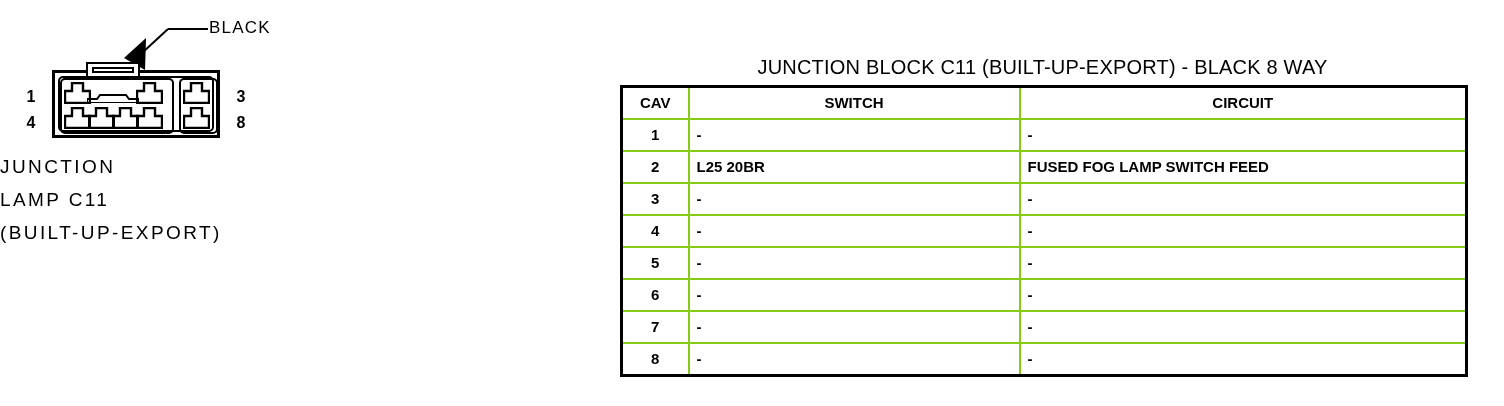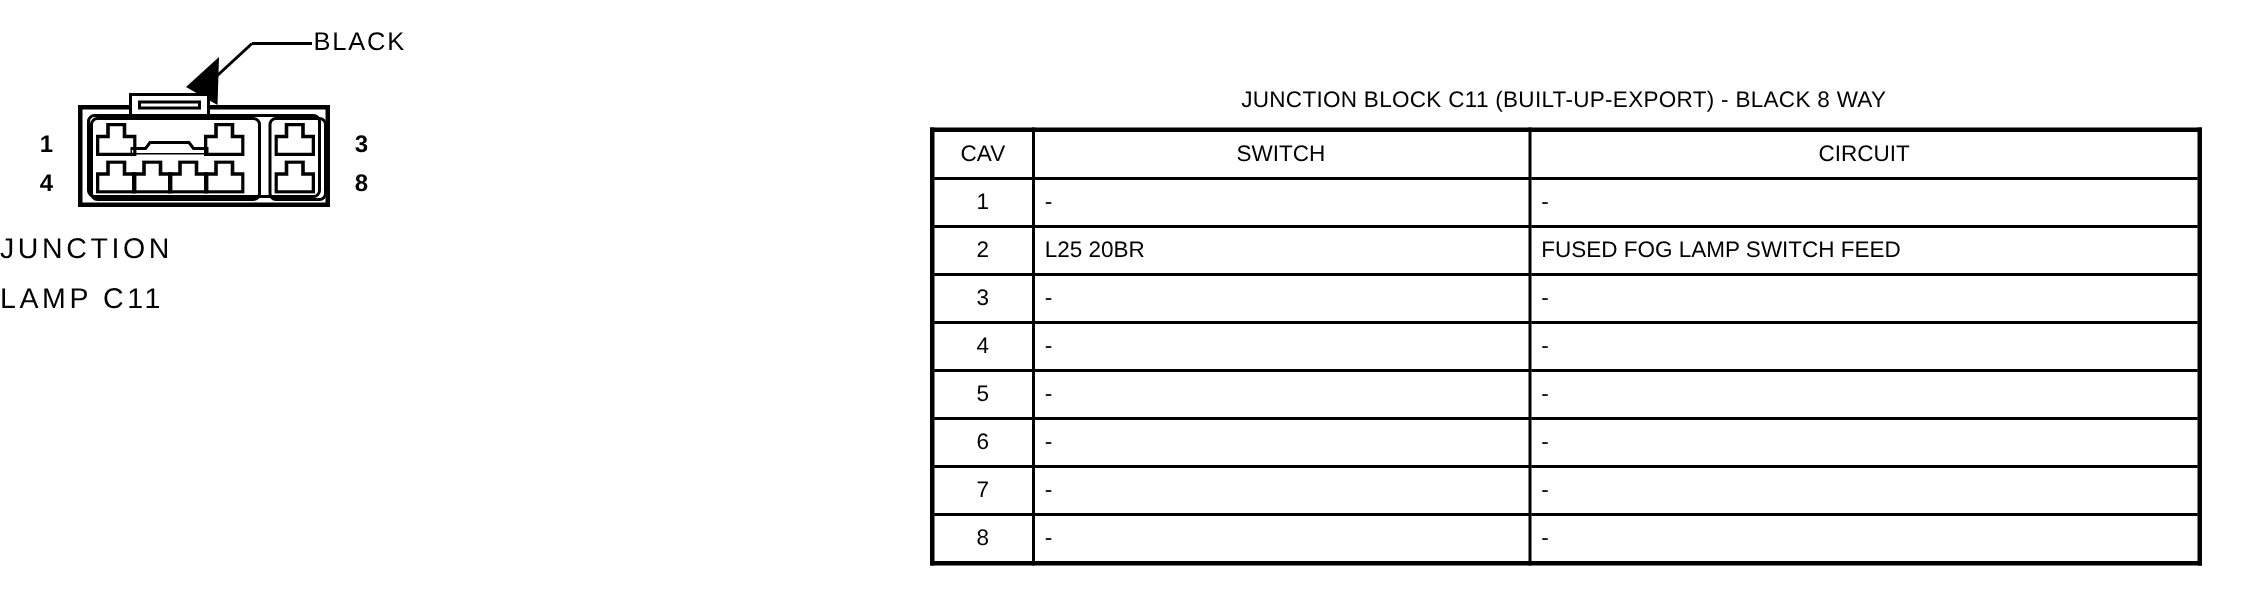--- a/index.html
+++ b/index.html
@@ -155,44 +155,44 @@
   }
 
   
   #table-section {
     position: absolute;
     left: 620px;
     top: 58px;
     width: 845px;
   }
   #table-title {
-    font-size: 15px;
+    font-size: 20px;
     text-align: center;
     letter-spacing: 0.2px;
     line-height: 18px;
     margin-bottom: 9px;
     white-space: nowrap;
   }
   table#pinout-table {
     border-collapse: collapse;
     table-layout: fixed;
     width: 845px;
     border: 3px solid #000;
     background: #fff;
   }
   table#pinout-table col.c-cav  { width: 67px; }
   table#pinout-table col.c-circ { width: 331px; }
   table#pinout-table col.c-func { width: 447px; }
 
   table#pinout-table th,
   table#pinout-table td {
-    border: 2px solid #000000;
+    border: 2px solid #84cc16;
     height: 30px;
     font-size: 15px;
-    font-weight: 400;
+    font-weight: 700;
     padding: 0;
     line-height: 30px;
     vertical-align: middle;
   }
   table#pinout-table th.hdr-cav,
   table#pinout-table td.cell-cav {
     text-align: center;
   }
   table#pinout-table th.hdr-circ,
   table#pinout-table th.hdr-func {
@@ -277,20 +277,21 @@
       </div>
     </div>
 
   <svg id="key-rib" viewBox="0 0 52 9" preserveAspectRatio="none">
     <path d="M0,9 L0,5 L10,5 L13,1 L39,1 L42,5 L52,5 L52,9 Z" fill="none" stroke="#000" stroke-width="2"></path>
   </svg>
 
   <div id="connector-caption">
     <div>JUNCTION</div>
     <div>LAMP C11</div>
+    <div>(BUILT-UP-EXPORT)</div>
   </div>
 </div>
 
 <div id="table-section">
   <div id="table-title">JUNCTION BLOCK C11 (BUILT-UP-EXPORT) - BLACK 8 WAY</div>
 
   <table id="pinout-table">
     <colgroup>
       <col class="c-cav">
         <col class="c-circ">

